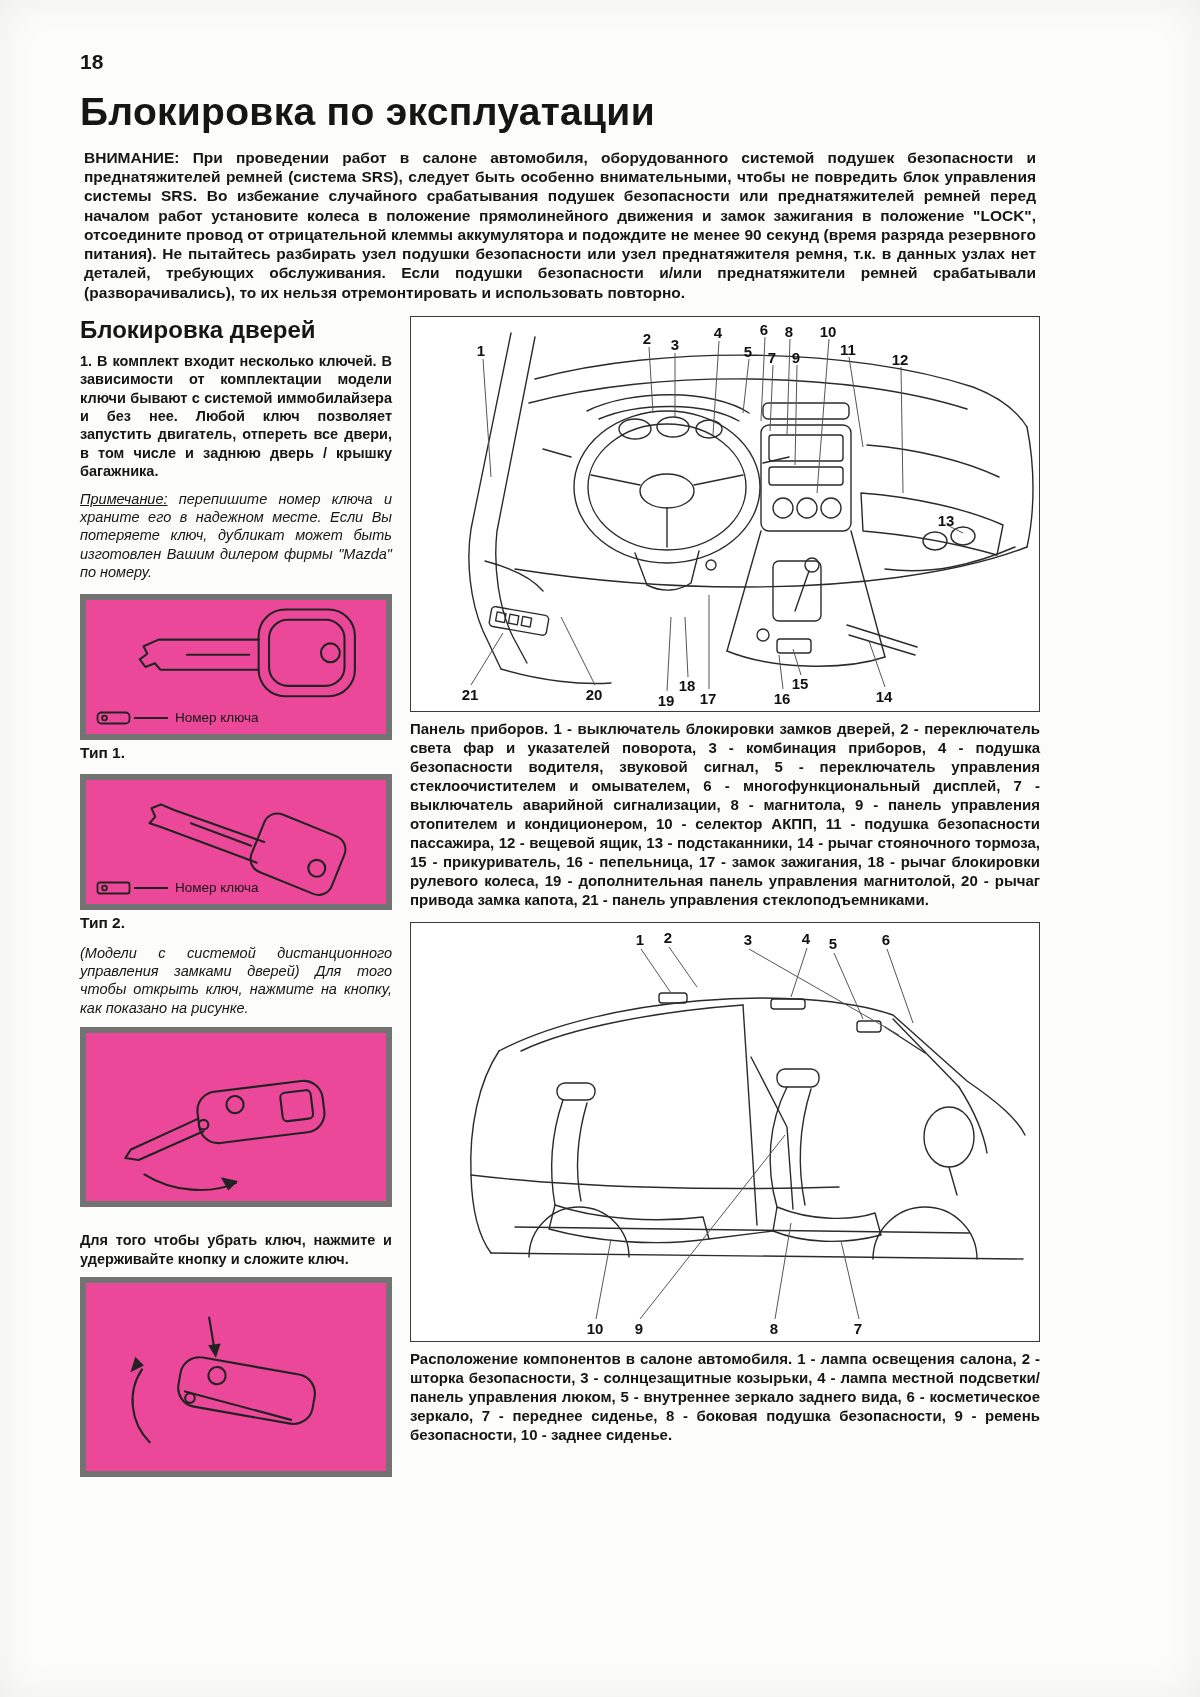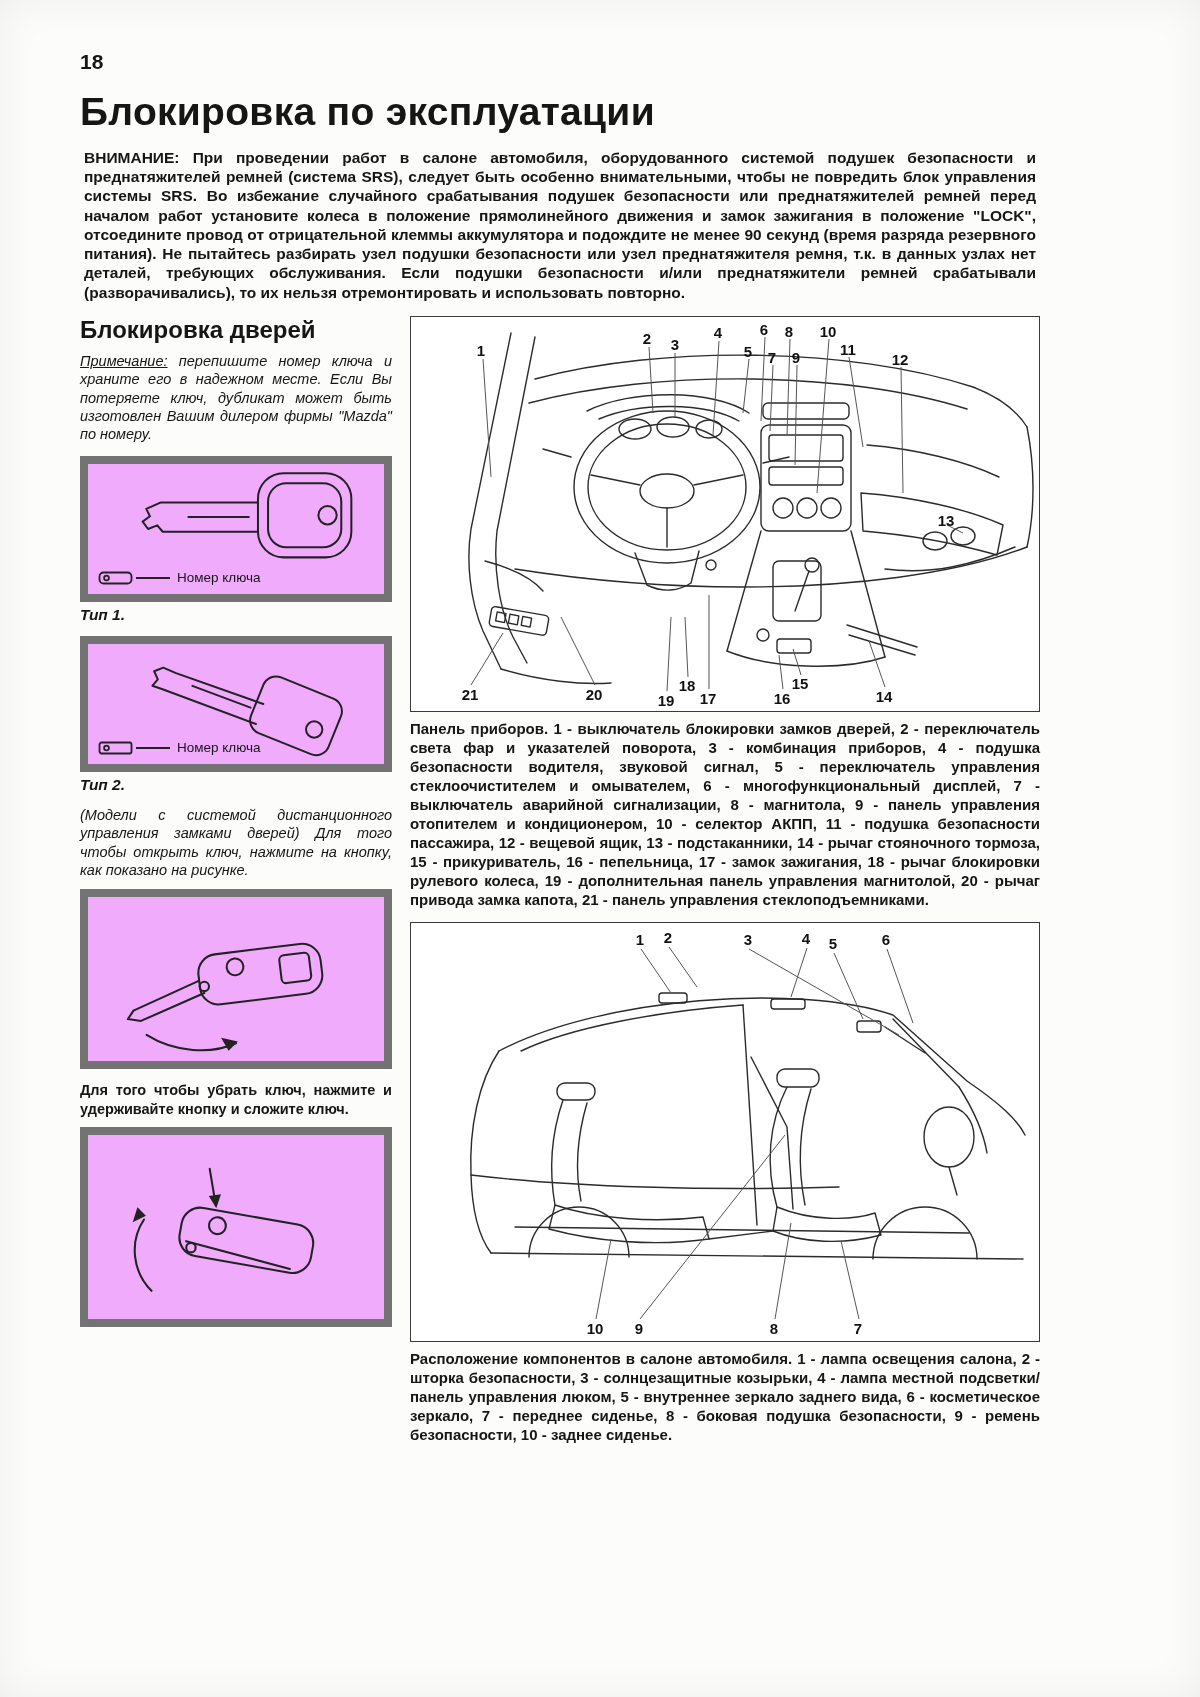--- a/index.html
+++ b/index.html
@@ -36,29 +36,29 @@
   .note-text {
     font-size:14.5px; font-style:italic; line-height:1.27;
     text-align:justify; margin:0 0 12px;
   }
   .note-label { text-decoration:underline; font-weight:400; }
   .italic-text {
     font-size:14.5px; font-style:italic; line-height:1.27;
     text-align:justify; margin:6px 0 10px;
   }
   .fig-box {
-    border:8px solid #737373; background:#f0abfc;
+    border:6px solid #737373; background:#ec4899;
     position:relative; margin:0 0 4px;
   }
   .fig-box svg { display:block; width:100%; height:100%; }
   .key-box1 { height:146px; }
   .key-box2 { height:136px; }
   .remote-box1 { height:180px; }
   .remote-box2 { height:200px; }
-  .fig-label { font-size:15.5px; font-weight:700; margin:3px 0 12px;font-style:italic; }
+  .fig-label { font-size:15.5px; font-weight:700; margin:3px 0 12px; }
   .caption {
     font-size:15px; font-weight:700; line-height:1.27;
     text-align:justify; margin:7px 0 13px;
   }
   .big-fig { border:1.5px solid #3a3a3a; background:#fff; position:relative; }
   .dash-fig { height:396px; }
   .int-fig { height:420px; margin-top:4px; }
   .big-fig svg { position:absolute; inset:0; }
   .callout {
     position:absolute; transform:translateX(-50%);
@@ -83,20 +83,21 @@
   <h1 class="title">Блокировка по эксплуатации</h1>
 
   <p class="warning">ВНИМАНИЕ: При проведении работ в салоне автомобиля, оборудованного системой подушек безопасности и преднатяжителей ремней (система SRS), следует быть особенно внимательными, чтобы не повредить блок управления системы SRS. Во избежание случайного срабатывания подушек безопасности или преднатяжителей ремней перед началом работ установите колеса в положение прямолинейного движения и замок зажигания в положение "LOCK", отсоедините провод от отрицательной клеммы аккумулятора и подождите не менее 90 секунд (время разряда резервного питания). Не пытайтесь разбирать узел подушки безопасности или узел преднатяжителя ремня, т.к. в данных узлах нет деталей, требующих обслуживания. Если подушки безопасности и/или преднатяжители ремней срабатывали (разворачивались), то их нельзя отремонтировать и использовать повторно.</p>
 
   <div class="columns">
 
     <div class="col-left">
 
       <h2 class="section-heading">Блокировка дверей</h2>
 
+      <p class="body-text">1. В комплект входит несколько ключей. В зависимости от комплектации модели ключи бывают с системой иммобилайзера и без нее. Любой ключ позволяет запустить двигатель, отпереть все двери, в том числе и заднюю дверь / крышку багажника.</p>
 
       <p class="note-text"><span class="note-label">Примечание:</span><span> перепишите номер ключа и храните его в надежном месте. Если Вы потеряете ключ, дубликат может быть изготовлен Вашим дилером фирмы "Mazda" по номеру.</span></p>
 
       <div class="fig-box key-box1">
         <svg viewBox="0 0 304 142">
           <g fill="none" stroke="#222" stroke-width="2.2" stroke-linejoin="round" stroke-linecap="round">
             <rect x="176" y="10" width="102" height="92" rx="28"></rect>
             <rect x="187" y="21" width="80" height="70" rx="20"></rect>
             <circle cx="252" cy="56" r="10"></circle>
             <path d="M176 42 H70 L54 49 L58 57 L50 63 L56 71 L66 67 L72 74 H176"></path>
@@ -149,21 +150,21 @@
               <rect x="200" y="66" width="32" height="30" rx="5"></rect>
             </g>
             <circle cx="118" cy="96" r="5"></circle>
             <path d="M112 90 L42 122 M118 103 L50 133 M42 122 L36 131 L50 133"></path>
             <path d="M56 148 C 86 167 126 169 152 157"></path>
           </g>
           <path d="M154 155 l-18 -4 l8 14 z" fill="#222"></path>
         </svg>
       </div>
 
-      <p class="body-text" style="margin-top:12px">Для того чтобы убрать ключ, нажмите и удерживайте кнопку и сложите ключ.</p>
+      <p class="body-text" style="margin-top:24px">Для того чтобы убрать ключ, нажмите и удерживайте кнопку и сложите ключ.</p>
 
       <div class="fig-box remote-box2">
         <svg viewBox="0 0 304 196">
           <g fill="none" stroke="#222" stroke-width="2.2" stroke-linejoin="round" stroke-linecap="round">
             <g transform="rotate(10 162 112)">
               <rect x="92" y="86" width="142" height="52" rx="20"></rect>
               <circle cx="130" cy="102" r="9"></circle>
               <path d="M100 124 L214 134"></path>
             </g>
             <circle cx="104" cy="120" r="5"></circle>

